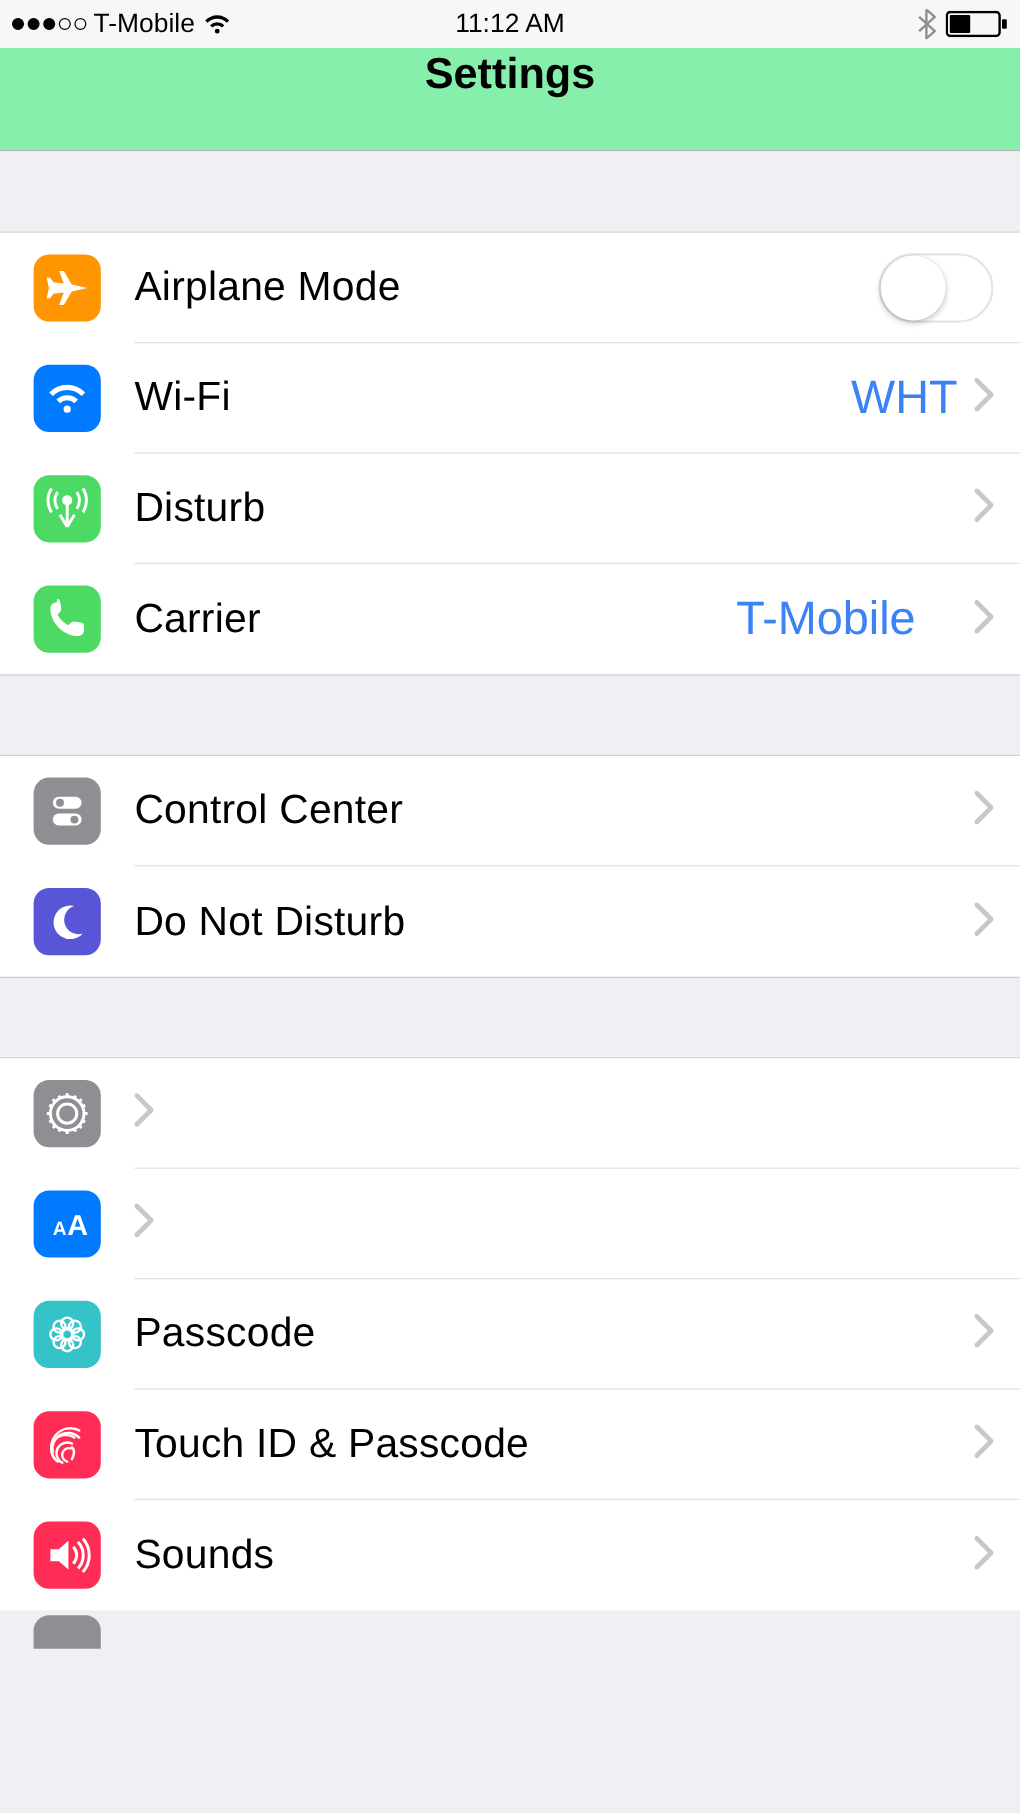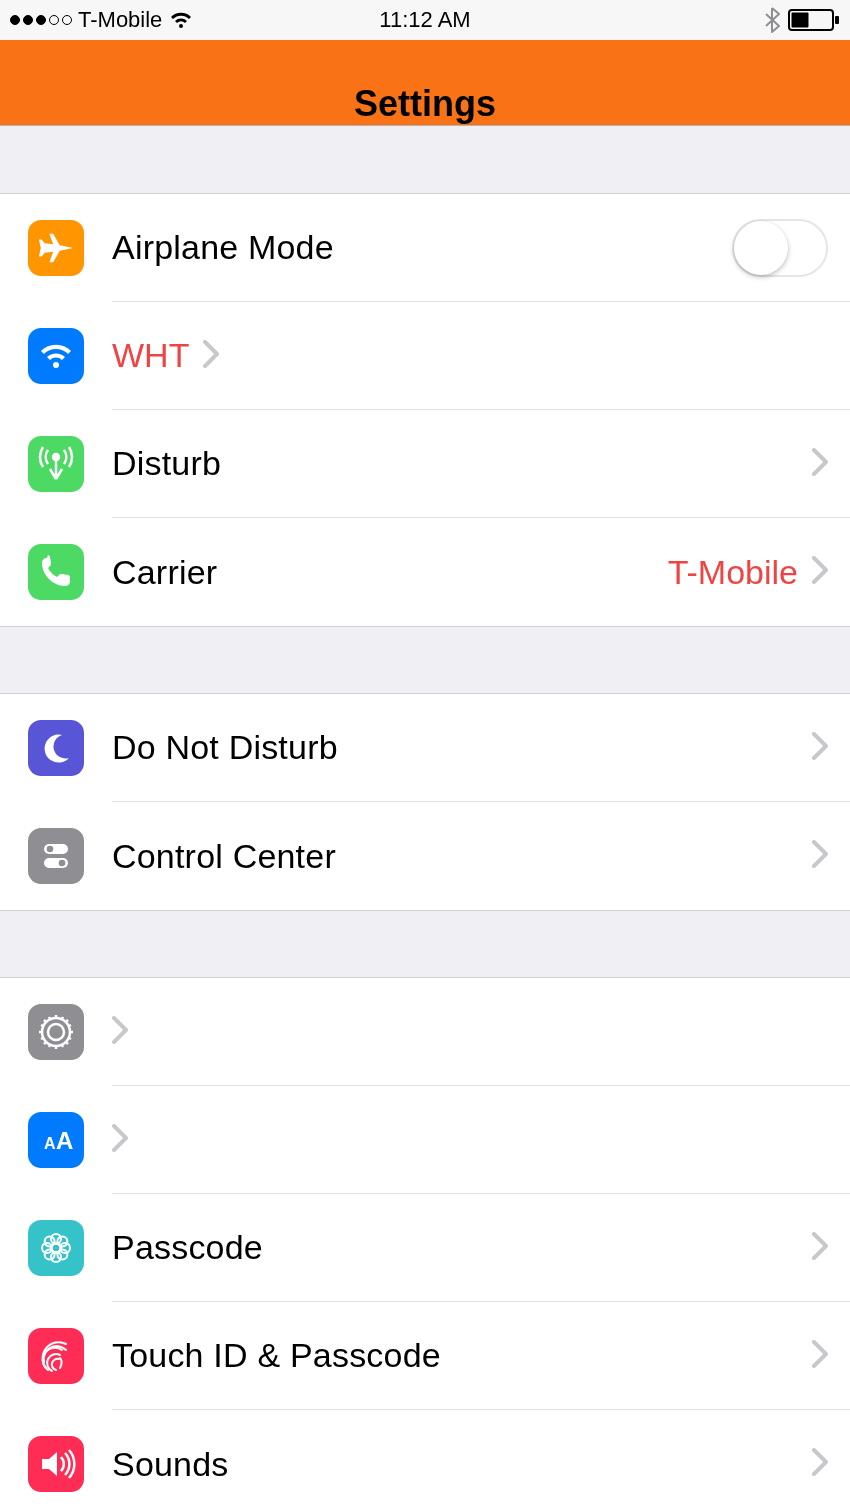--- a/index.html
+++ b/index.html
@@ -24,24 +24,24 @@
   .status-left { display: flex; align-items: center; gap: 6px; flex: 1; }
   .status-center { flex: 0 0 auto; font-weight: 400; }
   .status-right { flex: 1; display: flex; align-items: center; justify-content: flex-end; gap: 8px; }
   .dots { display: flex; gap: 3px; align-items: center; }
   .dot { width: 10px; height: 10px; border-radius: 50%; border: 1.5px solid #000; }
   .dot.filled { background: #000; }
   .wifi-icon, .bt-icon, .battery-icon { display: flex; align-items: center; }
 
   .nav-bar {
     height: 86px;
-    background: #f97316;
+    background: #86efac;
     border-bottom: 1px solid #b2b2b4;
     display: flex;
-    align-items: flex-end;
+    align-items: flex-start;
     justify-content: center;
   }
   .nav-title { font-size: 36px; font-weight: 700; }
 
   .section-gap {
     height: 68px;
     background: #efeff4;
     border-top: 1px solid #d1d1d4;
     border-bottom: 1px solid #d1d1d4;
   }
@@ -63,35 +63,35 @@
     border-radius: 13px;
     flex: 0 0 56px;
     display: flex;
     align-items: center;
     justify-content: center;
   }
   .row-body {
     flex: 1;
     display: flex;
     align-items: center;
-    height: 108px;
+    height: 92px;
     margin-left: 28px;
     padding-right: 22px;
     border-bottom: 1px solid #e0e0e2;
   }
-  .row:last-child .row-body { border-bottom: none; }
+  .row:last-child .row-body { border-bottom: none; gap: 35px; }
   .row-label {
     font-size: 34px;
     font-weight: 400;
     letter-spacing: 0.2px;
     flex: 1;
   }
   .row-value {
-    font-size: 34px;
-    color: #ef4444;
+    font-size: 39px;
+    color: #3b82f6;
     margin-right: 14px;
   }
   .chevron {
     color: #c7c7cc;
     flex: 0 0 auto;
   }
   .toggle {
     width: 96px;
     height: 58px;
     border-radius: 30px;
@@ -180,20 +180,21 @@
     </div>
   </div>
 
   <div class="row">
     <div class="row-icon" style="background:#007aff">
       <svg width="40" height="40" viewBox="0 0 40 40">
           <path d="M20 32 a3 3 0 1 0 0-6 a3 3 0 0 0 0 6 M11 21 a13 13 0 0 1 18 0 l-3 3 a8.5 8.5 0 0 0 -12 0 z M5 15 a21 21 0 0 1 30 0 l-3 3 a16.8 16.8 0 0 0 -24 0 z" fill="#fff"></path>
         </svg>
     </div>
     <div class="row-body">
+      <div class="row-label">Wi-Fi</div>
       <div class="row-value">WHT</div>
       <span class="chevron"><svg width="16" height="28" viewBox="0 0 16 28">
             <path d="M2 2 l12 12 -12 12" stroke="#c7c7cc" stroke-width="4" fill="none" stroke-linecap="round" stroke-linejoin="round"></path>
           </svg></span>
     </div>
   </div>
 
 
   <div class="row">
     <div class="row-icon" style="background:#4cd964">
@@ -228,44 +229,44 @@
     </div>
   </div>
 
 </div>
 
 <div class="section-gap"></div>
 <div class="section">
 
 
   <div class="row">
-    <div class="row-icon" style="background:#5856d6">
-      <svg width="34" height="34" viewBox="0 0 34 34">
-          <path d="M23 4 a14 14 0 1 0 7 23 a11 11 0 0 1 -7-23" fill="#fff"></path>
-        </svg>
-    </div>
-    <div class="row-body">
-      <div class="row-label">Do Not Disturb</div>
-      <span class="chevron"><svg width="16" height="28" viewBox="0 0 16 28">
-            <path d="M2 2 l12 12 -12 12" stroke="#c7c7cc" stroke-width="4" fill="none" stroke-linecap="round" stroke-linejoin="round"></path>
-          </svg></span>
-    </div>
-  </div>
-
-  <div class="row">
     <div class="row-icon" style="background:#8e8e93">
       <svg width="40" height="40" viewBox="0 0 40 40">
           <rect x="8" y="8" width="24" height="10" rx="5" fill="#fff"></rect>
           <circle cx="14" cy="13" r="3.3" fill="#8e8e93"></circle>
           <rect x="8" y="22" width="24" height="10" rx="5" fill="#fff"></rect>
           <circle cx="26" cy="27" r="3.3" fill="#8e8e93"></circle>
         </svg>
     </div>
     <div class="row-body">
       <div class="row-label">Control Center</div>
+      <span class="chevron"><svg width="16" height="28" viewBox="0 0 16 28">
+            <path d="M2 2 l12 12 -12 12" stroke="#c7c7cc" stroke-width="4" fill="none" stroke-linecap="round" stroke-linejoin="round"></path>
+          </svg></span>
+    </div>
+  </div>
+
+  <div class="row">
+    <div class="row-icon" style="background:#5856d6">
+      <svg width="34" height="34" viewBox="0 0 34 34">
+          <path d="M23 4 a14 14 0 1 0 7 23 a11 11 0 0 1 -7-23" fill="#fff"></path>
+        </svg>
+    </div>
+    <div class="row-body">
+      <div class="row-label">Do Not Disturb</div>
       <span class="chevron"><svg width="16" height="28" viewBox="0 0 16 28">
             <path d="M2 2 l12 12 -12 12" stroke="#c7c7cc" stroke-width="4" fill="none" stroke-linecap="round" stroke-linejoin="round"></path>
           </svg></span>
     </div>
   </div>
 
 </div>
 
 <div class="section-gap"></div>
 <div class="section">

